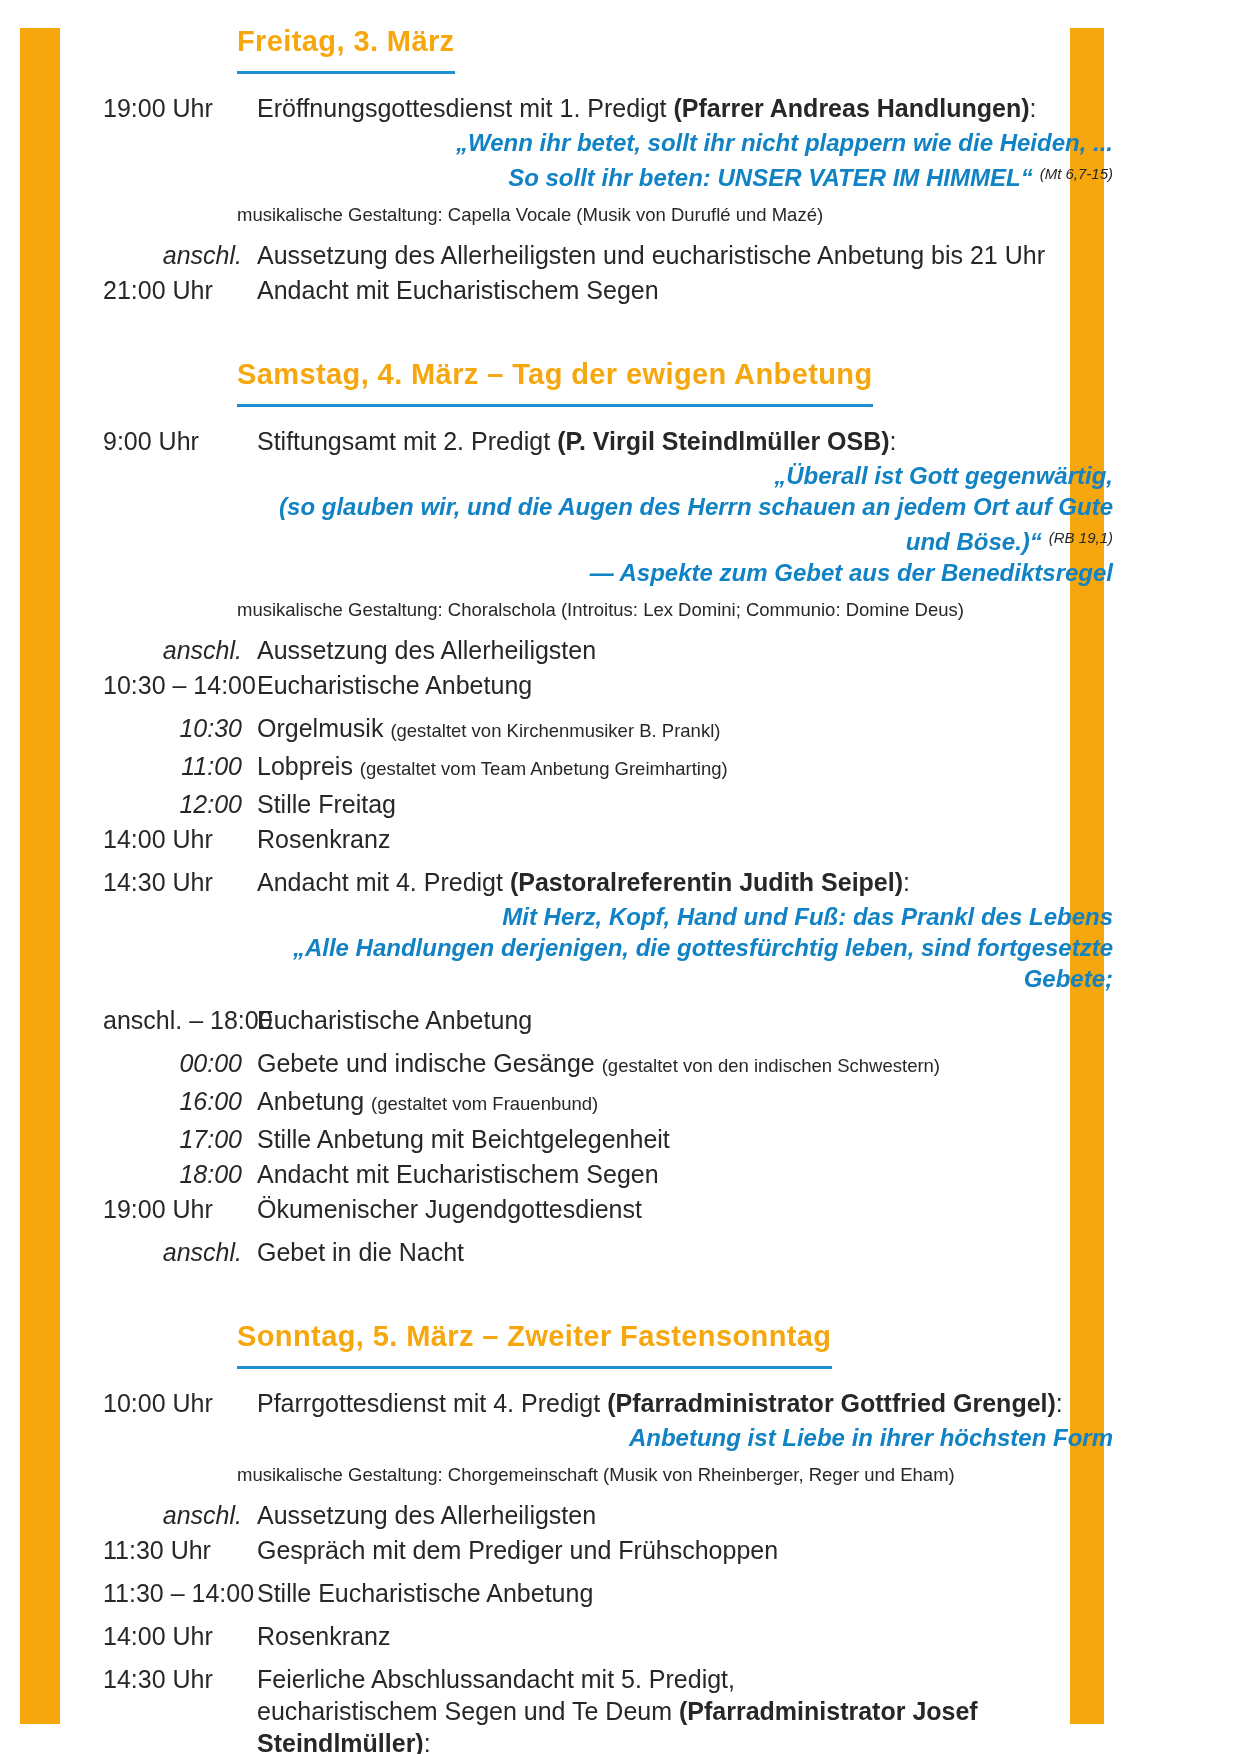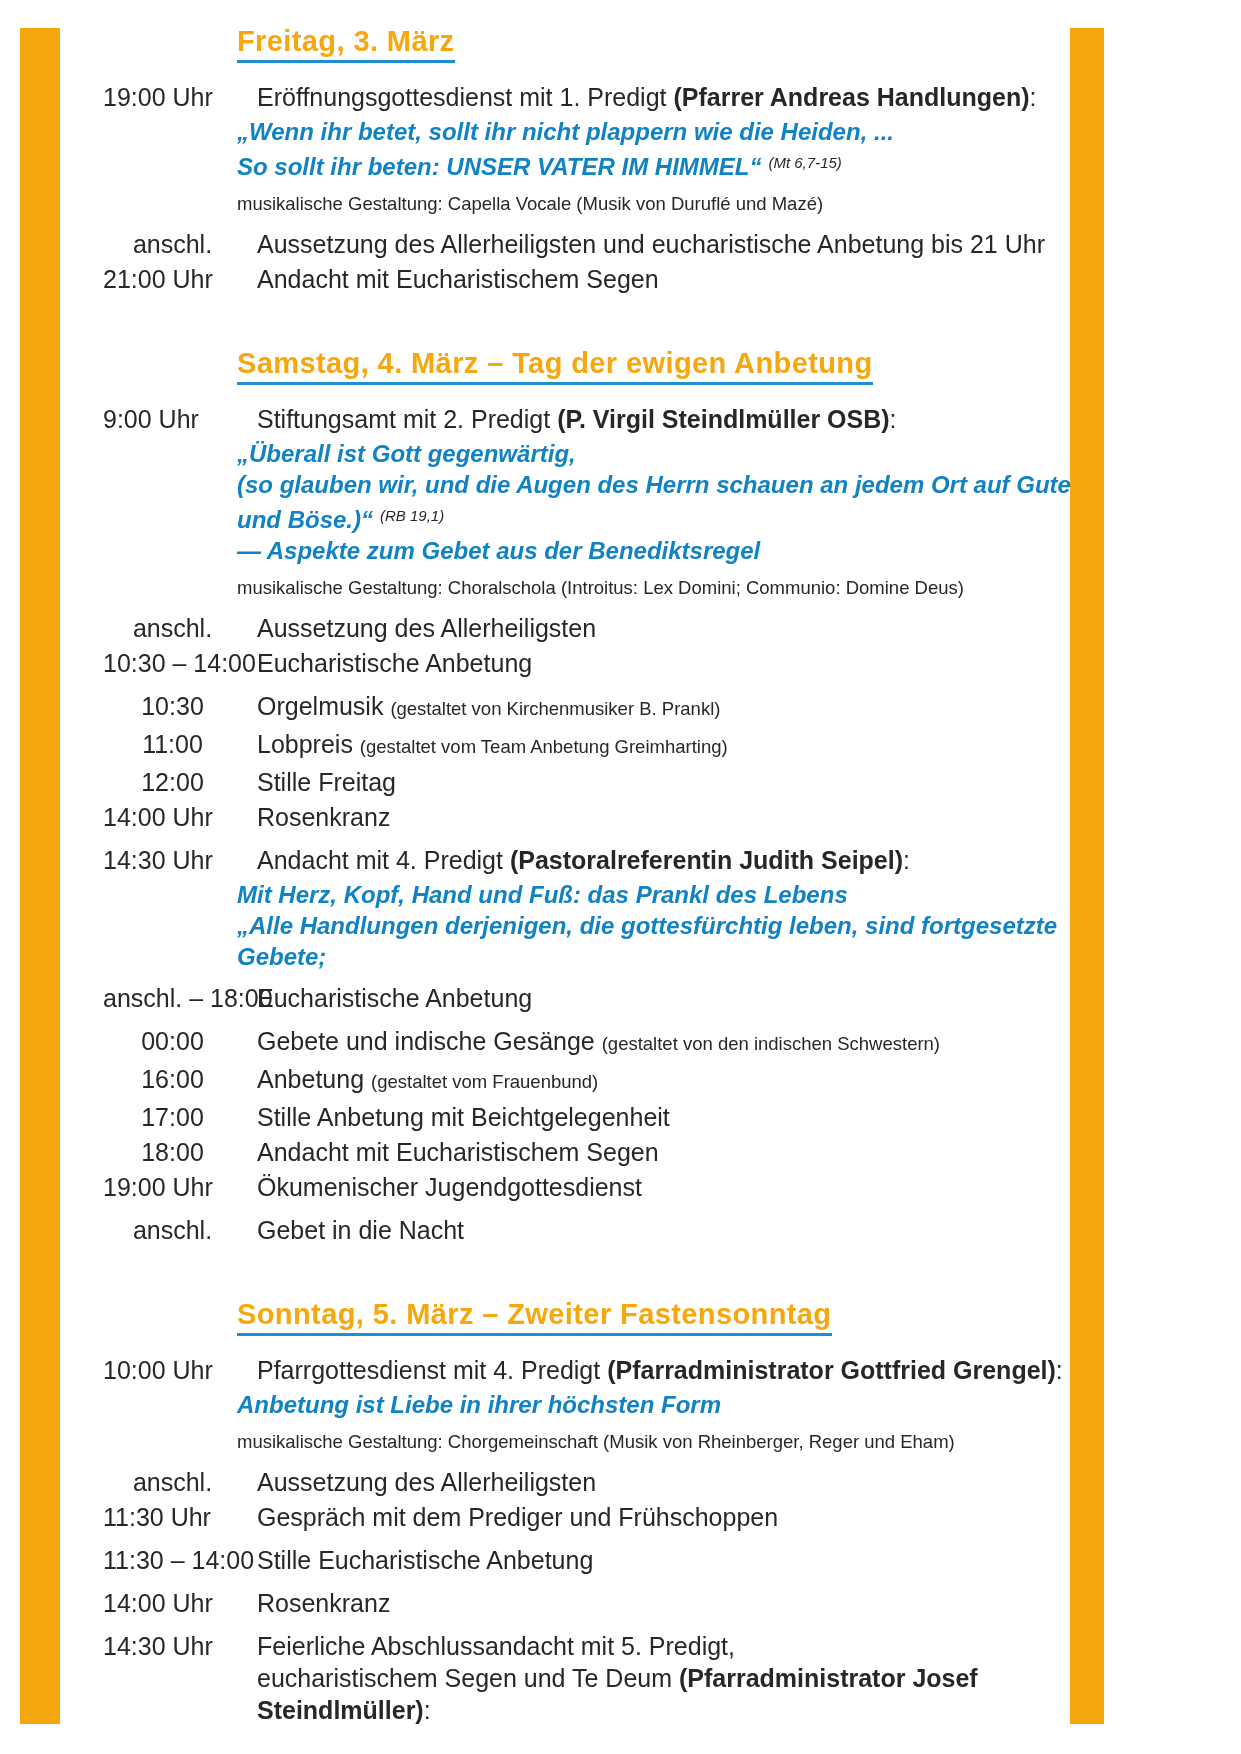--- a/index.html
+++ b/index.html
@@ -14,31 +14,31 @@
     font-family:"Liberation Sans", sans-serif;color:var(--ink);overflow:hidden;
   }
   .accent-bar{position:absolute;top:28px;width:40px;height:1696px;background:var(--orange);}
   .accent-bar.left{left:20px;}
   .accent-bar.right{left:1070px;width:34px;}
   .schedule{position:absolute;left:83px;top:25px;width:1030px;}
   .day-title-wrap{margin:52px 0 18px 154px;}
   .day:first-child .day-title-wrap{margin-top:0;}
   .day-title{
     display:inline-block;font-size:29px;font-weight:bold;color:var(--orange);
-    border-bottom:3px solid var(--blue-underline);padding-bottom:2px;letter-spacing:.4px;
+    border-bottom:3px solid var(--blue-underline);padding-bottom:13px;letter-spacing:.4px;
   }
   .row{display:flex;align-items:baseline;font-size:25px;line-height:32px;margin-bottom:11px;}
   .row.sub{margin-bottom:3px;}
   .row.has-quote{margin-bottom:3px;}
   .time{flex:0 0 139px;width:139px;margin-right:15px;white-space:nowrap;margin-left:20px;}
-  .time.right{text-align:center;}
+  .time.right{text-align:right;font-style:italic;}
   .event{flex:1;}
   .event b{font-weight:bold;}
   .small-note{font-size:18.5px;}
-  .quote-block{margin:0 0 10px 154px;}
+  .quote-block{margin:0 0 10px 154px;text-align:right;}
   .quote{
     color:var(--blue);font-size:24px;font-weight:bold;font-style:italic;line-height:31px;
   }
   .quote .ref{
     font-size:15px;font-weight:normal;font-style:italic;color:var(--ink);
     vertical-align:7px;margin-left:7px;
   }
   .music{margin:4px 0 12px 154px;font-size:18.5px;line-height:24px;}
 </style>
 </head>

